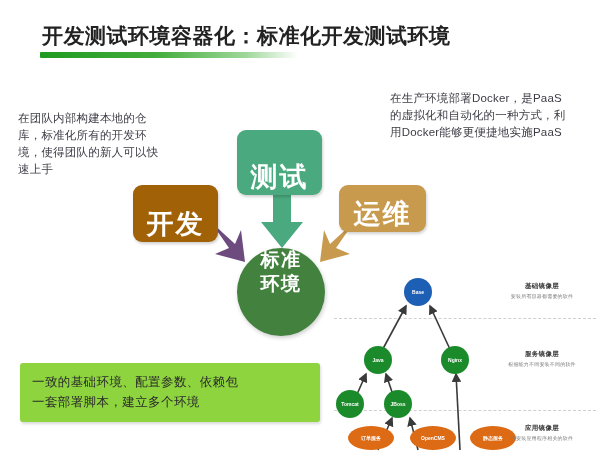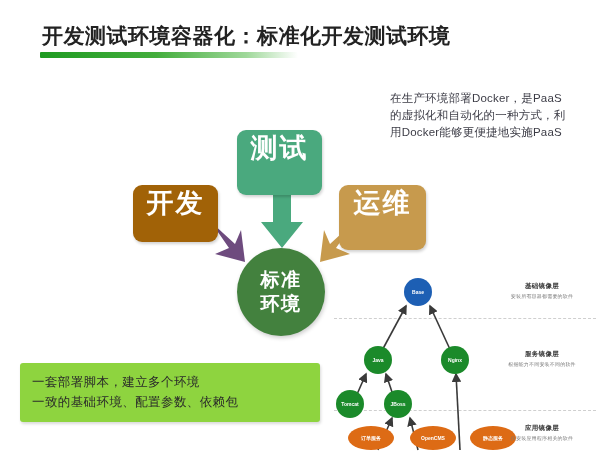--- a/index.html
+++ b/index.html
@@ -54,48 +54,48 @@
 
   
   .rolebox {
     position: absolute;
     border-radius: 9px;
     color: #ffffff;
     font-size: 27px;
     font-weight: bold;
     letter-spacing: 2px;
     display: flex;
-    align-items: flex-start;
+    align-items: flex-end;
     justify-content: center;
     box-shadow: 1px 2px 3px rgba(0,0,0,0.18);
   }
   .role-dev  { left: 133px; top: 185px; width: 85px;  height: 57px; background: #a16207; }
   .role-test { left: 237px; top: 130px; width: 85px;  height: 65px; background: #4aa97e; }
-  .role-ops  { left: 339px; top: 185px; width: 87px;  height: 65px; background: #c79a4d; }
+  .role-ops  { left: 339px; top: 185px; width: 87px;  height: 47px; background: #c79a4d; }
 
   
   .arrow { position: absolute; }
 
   
   .center-circle {
     position: absolute;
     left: 237px;
     top: 248px;
     width: 88px;
     height: 88px;
     border-radius: 50%;
     background: #43813e;
     color: #ffffff;
     font-size: 19px;
     font-weight: bold;
     letter-spacing: 1.5px;
     display: flex;
     flex-direction: column;
     align-items: center;
-    justify-content: center;
+    justify-content: flex-start;
     line-height: 24px;
     box-shadow: 1px 2px 4px rgba(0,0,0,0.2);
   }
 
   
   .green-box {
     position: absolute;
     left: 20px;
     top: 363px;
     width: 278px;
@@ -168,20 +168,21 @@
   }
 </style>
 </head>
 <body>
 
 <div id="slide">
 
   <div class="title">开发测试环境容器化：标准化开发测试环境</div>
   <div class="title-rule"></div>
 
+  <div class="note note-left">在团队内部构建本地的仓库，标准化所有的开发环境，使得团队的新人可以快速上手</div>
   <div class="note note-right">在生产环境部署Docker，是PaaS的虚拟化和自动化的一种方式，利用Docker能够更便捷地实施PaaS</div>
 
   <svg class="arrow" style="left:205px; top:218px;" width="70" height="70">
     <path d="M6,4 L30,26 L36,12 L40,44 L10,36 L24,30 Z" fill="#6e4b7e"></path>
   </svg>
   <svg class="arrow" style="left:258px; top:192px;" width="46" height="66">
     <path d="M15,0 L33,0 L33,30 L45,30 L24,56 L3,30 L15,30 Z" fill="#4aa97e"></path>
   </svg>
   <svg class="arrow" style="left:290px; top:218px;" width="70" height="70">
     <path d="M64,4 L40,26 L34,12 L30,44 L60,36 L46,30 Z" fill="#c79a4d"></path>
@@ -196,22 +197,22 @@
   <div class="rolebox role-ops">
     <span>运维</span>
   </div>
 
   <div class="center-circle">
     <span>标准</span>
     <span>环境</span>
   </div>
 
   <div class="green-box">
+    <div>一致的基础环境、配置参数、依赖包</div>
     <div>一套部署脚本，建立多个环境</div>
-    <div>一致的基础环境、配置参数、依赖包</div>
   </div>
 
   <div class="tree">
     <div class="tree-divider" style="top:56px;"></div>
     <div class="tree-divider" style="top:148px;"></div>
 
     <svg style="position:absolute; left:0; top:0;" width="268" height="192">
       <defs>
         <marker id="ah" markerWidth="6" markerHeight="6" refX="5" refY="3" orient="auto">
           <path d="M0,0 L6,3 L0,6 Z" fill="#3a3a3a"></path>

